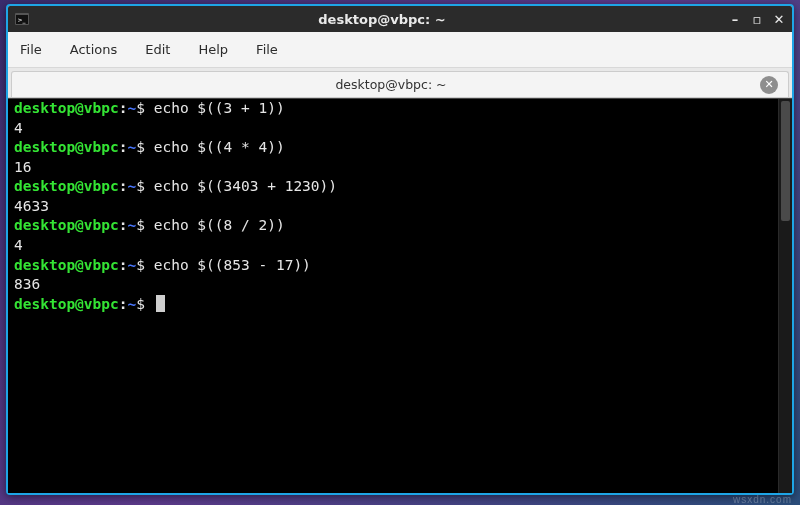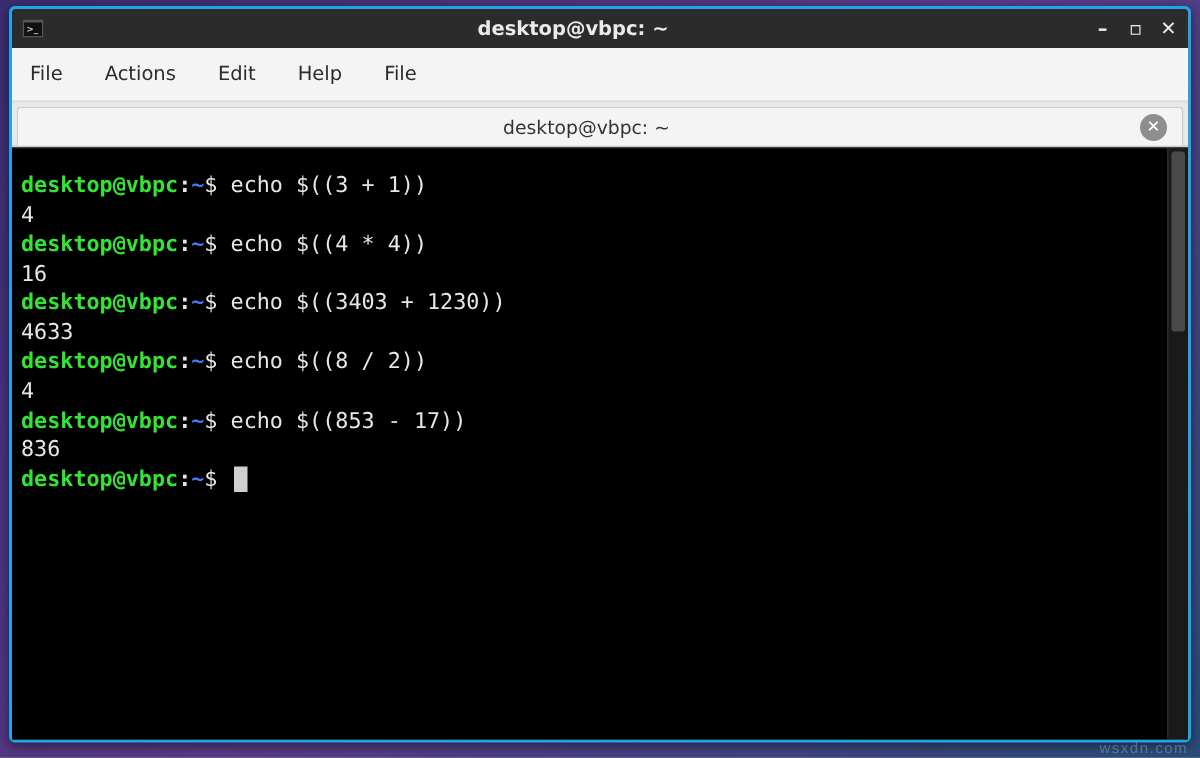--- a/index.html
+++ b/index.html
@@ -99,21 +99,21 @@
       background: #000;
       border-top: 1px solid #444;
     }
     .terminal {
       flex: 1;
       background: #000;
       color: #e6e6e6;
       font-family: "DejaVu Sans Mono", "Liberation Mono", monospace;
       font-size: 14.5px;
       line-height: 1.35;
-      padding: 16px 6px;
+      padding: 0 6px;
       white-space: pre;
       overflow: hidden;
     }
     .prompt-user { color: #34e434; font-weight: bold; }
     .prompt-colon { color: #e6e6e6; font-weight: bold; }
     .prompt-path { color: #4a77ff; font-weight: bold; }
     .prompt-dollar { color: #e6e6e6; }
     .cmd { color: #e6e6e6; }
     .out { color: #e6e6e6; }
     .cursor {

